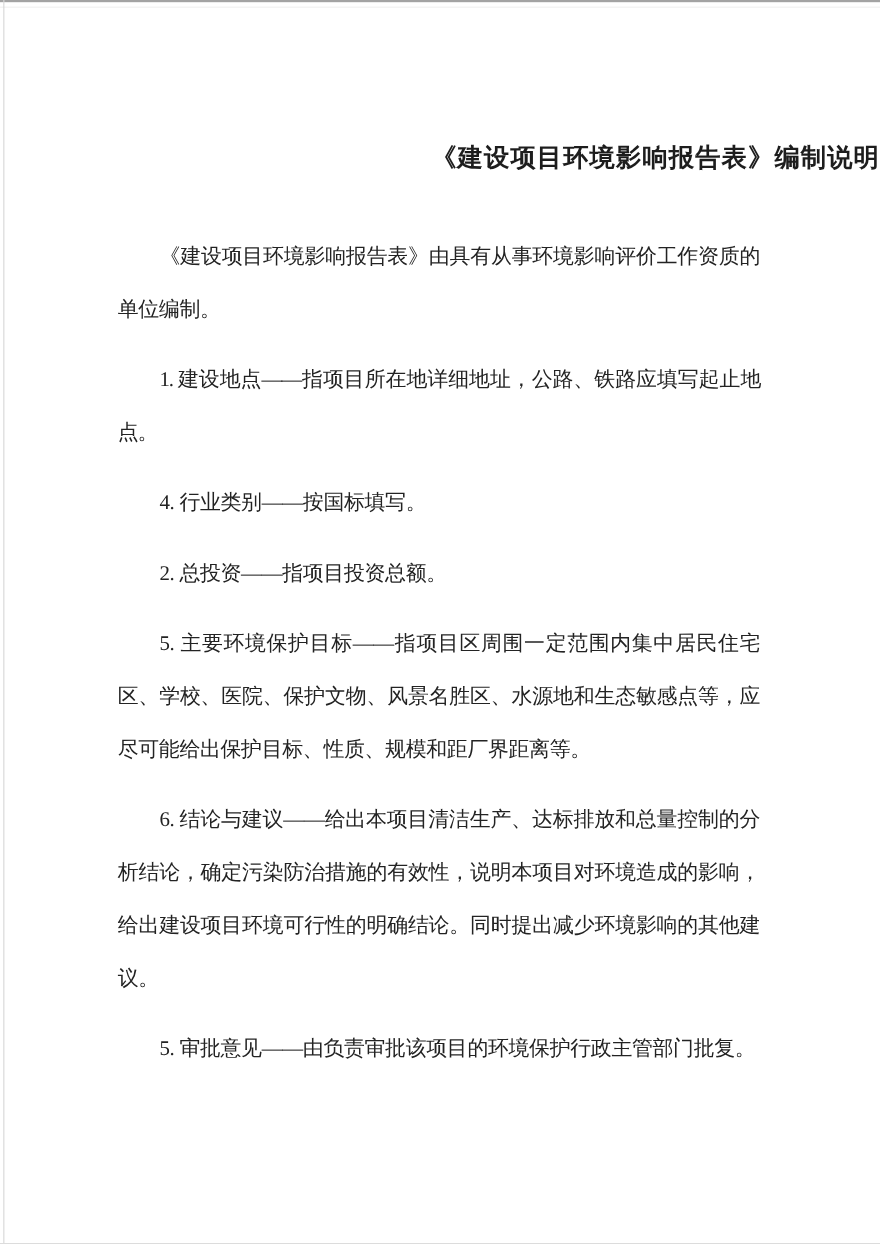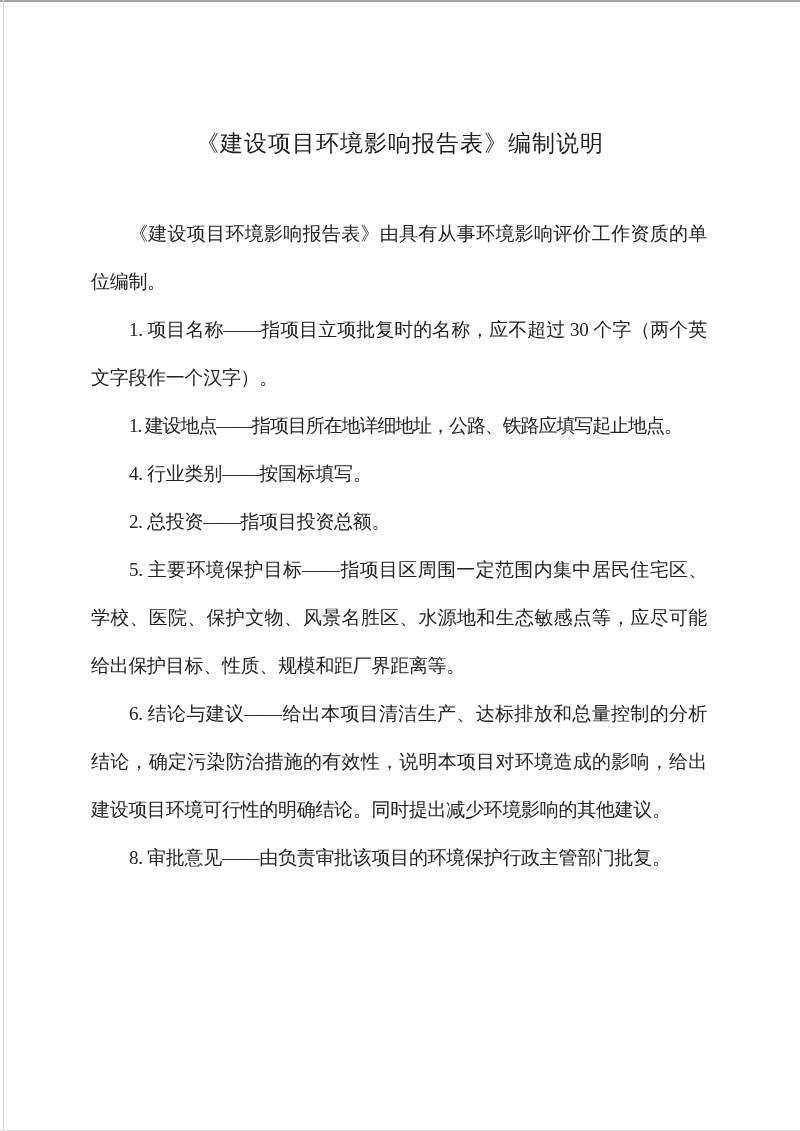--- a/index.html
+++ b/index.html
@@ -39,42 +39,42 @@
   }
   .edge-bottom {
     position: absolute;
     bottom: 0; left: 0;
     width: 100%; height: 1px;
     background: #dcdcdc;
   }
 
   .doc-title {
     margin-top: 128px;
-    text-align: center;
+    text-align: right;
     font-size: 23px;
-    font-weight: normal;
+    font-weight: bold;
     letter-spacing: 1px;
     line-height: 32px;
     color: #1d1d1d;
   }
 
   .doc-body {
     margin: 50px auto 0 auto;
     width: 616px;
     margin-left: 91px;
     font-size: 19px;
     letter-spacing: -0.3px;
     line-height: 48px;
   }
 
   .doc-body p {
     text-indent: 2em;
     text-align: justify;
     text-align-last: left;
-    margin: 0;
+    margin: 16px;
     color: #232323;
   }
 
   
   .doc-body p.tight {
     letter-spacing: -1.1px;
   }
 </style>
 </head>
 <body>
@@ -83,22 +83,21 @@
 
   <div class="edge-top"></div>
   <div class="edge-top-faint"></div>
   <div class="edge-left"></div>
   <div class="edge-bottom"></div>
 
   <h1 class="doc-title">《建设项目环境影响报告表》编制说明</h1>
 
   <div class="doc-body">
     <p>《建设项目环境影响报告表》由具有从事环境影响评价工作资质的单位编制。</p>
-    <p>1. 项目名称——指项目立项批复时的名称，应不超过 30 个字（两个英文字段作一个汉字）。</p>
     <p class="tight">1. 建设地点——指项目所在地详细地址，公路、铁路应填写起止地点。</p>
     <p>4. 行业类别——按国标填写。</p>
     <p>2. 总投资——指项目投资总额。</p>
     <p>5. 主要环境保护目标——指项目区周围一定范围内集中居民住宅区、学校、医院、保护文物、风景名胜区、水源地和生态敏感点等，应尽可能给出保护目标、性质、规模和距厂界距离等。</p>
     <p>6. 结论与建议——给出本项目清洁生产、达标排放和总量控制的分析结论，确定污染防治措施的有效性，说明本项目对环境造成的影响，给出建设项目环境可行性的明确结论。同时提出减少环境影响的其他建议。</p>
-    <p>8. 审批意见——由负责审批该项目的环境保护行政主管部门批复。</p>
+    <p>5. 审批意见——由负责审批该项目的环境保护行政主管部门批复。</p>
   </div>
 
 </div>
 
 </body></html>

